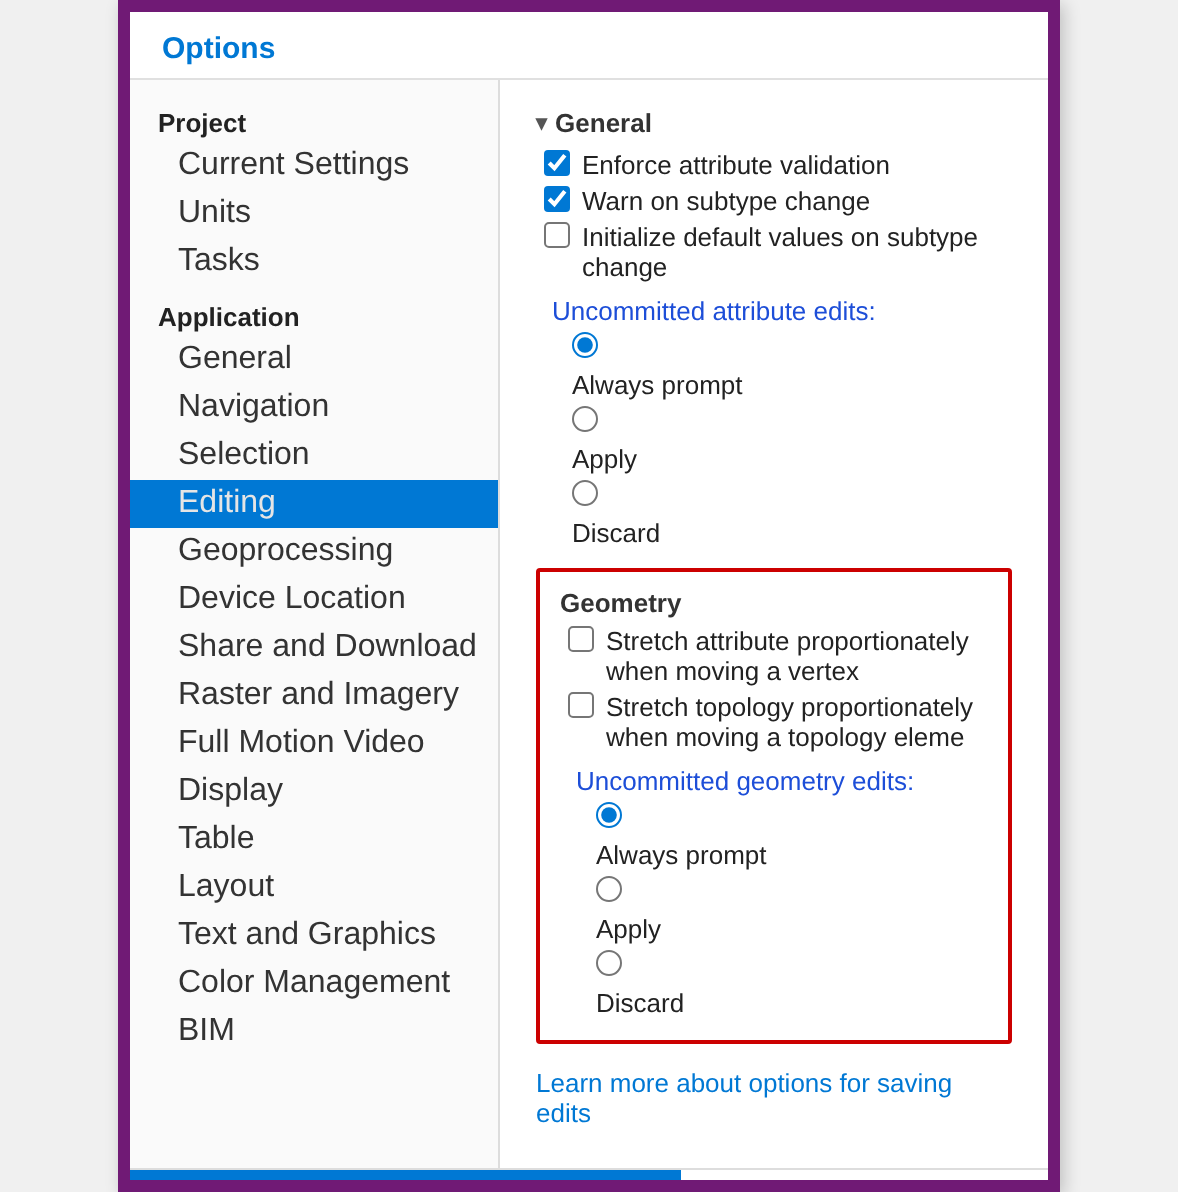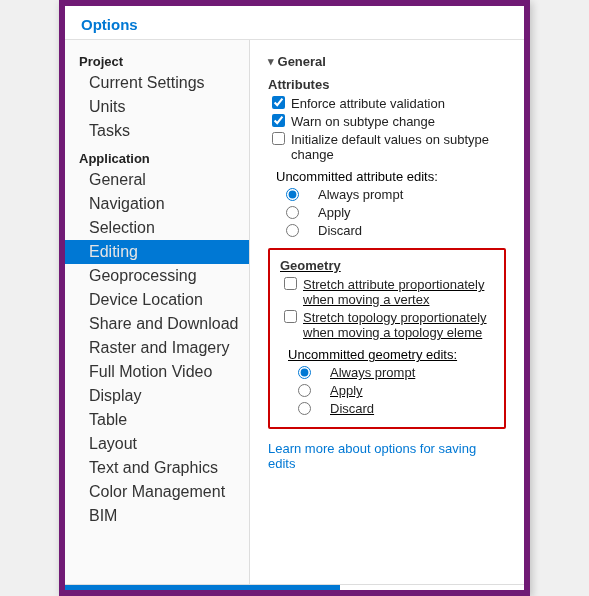--- a/index.html
+++ b/index.html
@@ -104,43 +104,43 @@
       color: #222;
     }
     .checkbox-row input[type="checkbox"] {
       width: 13px;
       height: 13px;
       accent-color: #0078d4;
       flex-shrink: 0;
     }
     .radio-row {
       display: flex;
-      align-items: center;
-      gap: 19px;
+      align-items: flex-start;
+      gap: 6px;
       margin: 3px 0 3px 18px;
       font-size: 13px;
       color: #222;
+      flex-direction: column;
     }
     .radio-row input[type="radio"] {
       width: 13px;
       height: 13px;
       accent-color: #0078d4;
       flex-shrink: 0;
     }
     .uncommitted-label {
       margin: 7px 0 3px 8px;
       font-size: 13px;
-      color: #000000;
+      color: #1d4ed8;
     }
     .geometry-box {
       border: 2px solid #cc0000;
       border-radius: 2px;
       padding: 8px 10px 8px 10px;
       margin-top: 10px;
-      text-decoration: underline;
     }
     .geometry-box .sub-section-label {
       margin-top: 0;
       margin-bottom: 4px;
     }
     .learn-more {
       color: #0078d4;
       margin-top: 12px;
       font-size: 13px;
       cursor: pointer;
@@ -195,21 +195,20 @@
 
     <div class="panel">
 
       
       <div class="section-title">
         <span class="arrow">▾</span>
         <span>General</span>
       </div>
 
       
-      <div class="sub-section-label">Attributes</div>
 
       <div class="checkbox-row">
         <input type="checkbox" checked="" style="">
         <span>Enforce attribute validation</span>
       </div>
       <div class="checkbox-row">
         <input type="checkbox" checked="" style="">
         <span>Warn on subtype change</span>
       </div>
       <div class="checkbox-row">

